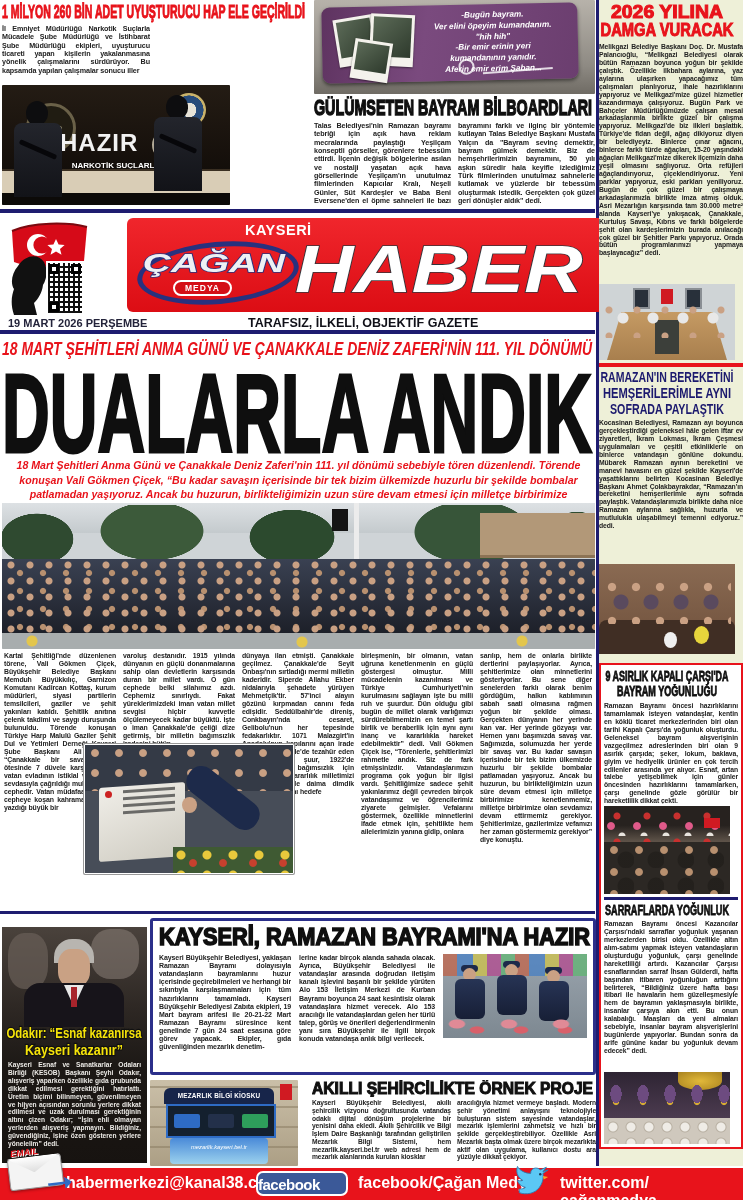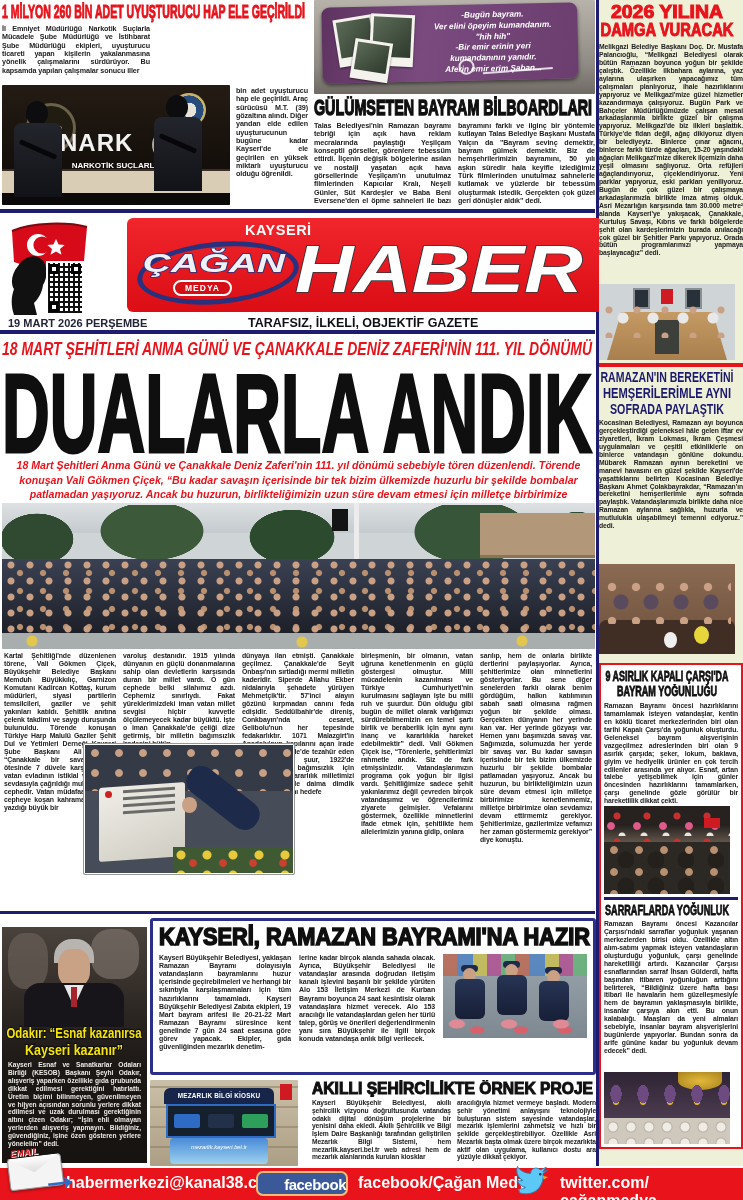--- a/index.html
+++ b/index.html
@@ -215,22 +215,22 @@
   .od-txt{position:absolute;left:6px;right:6px;top:134px;color:#eceae6;font-size:6.6px;
     line-height:1.2;font-weight:700;text-align:justify;height:96px;overflow:hidden;}
   
   .hzbox{position:absolute;left:150px;top:918px;width:446px;height:157px;box-sizing:border-box;
     border:3px solid #2b2f8a;border-radius:3px;background:#fff;padding:3px 6px;}
   
   .footer{position:absolute;left:0;top:1168px;width:743px;height:32px;background:#e8131b;
     display:flex;align-items:center;}
   .f-email{position:absolute;left:66px;color:#fff;font-weight:700;font-size:16px;top:6px;}
   .f-fb{position:absolute;left:256px;top:3px;width:92px;height:25px;background:#3b5998;
-    border:2px solid #fdba74;border-radius:7px;color:#fff;font-weight:700;font-size:15px;
-    text-align:right;line-height:23px;letter-spacing:-.5px;box-sizing:border-box;}
+    border:2px solid #ffffff;border-radius:7px;color:#fff;font-weight:700;font-size:15px;
+    text-align:left;line-height:23px;letter-spacing:-.5px;box-sizing:border-box;}
   .f-fbt{position:absolute;left:358px;top:6px;color:#fff;font-weight:700;font-size:16px;}
   .f-tw{position:absolute;left:560px;top:6px;color:#fff;font-weight:700;font-size:16px;}
   .env{position:absolute;left:8px;top:1146px;width:58px;height:44px;transform:rotate(-7deg);z-index:5;}
   .env-b{position:absolute;left:0;top:10px;width:52px;height:30px;background:#f4f4f4;
     border:1px solid #999;border-radius:3px;box-shadow:0 1px 3px rgba(0,0,0,.4);}
   .env-f{position:absolute;left:0;top:10px;width:52px;height:16px;
     background:linear-gradient(#fff,#ddd);clip-path:polygon(0 0,100% 0,50% 100%);}
   .env-t{position:absolute;left:4px;top:0;color:#e8131b;font-weight:700;font-size:9px;
     font-style:italic;text-shadow:1px 1px 0 #fff;}
   .env-a{position:absolute;right:-4px;bottom:-2px;width:24px;height:12px;background:#2e6bc4;
@@ -247,40 +247,39 @@
       <text class="svgt fill-red st-red" x="0" y="16" font-size="19" textLength="303" lengthAdjust="spacingAndGlyphs">1 MİLYON 260 BİN ADET UYUŞTURUCU HAP ELE GEÇİRİLDİ</text>
     </svg>
     <div class="cols" style="margin-top:2px;height:58px;flex-direction:column;">
       <div class="body-txt" style="width:148px;height:58px;">İl Emniyet Müdürlüğü Narkotik Suçlarla Mücadele Şube Müdürlüğü ve İstihbarat Şube Müdürlüğü ekipleri, uyuşturucu ticareti yapan kişilerin yakalanmasına yönelik çalışmalarını sürdürüyor. Bu kapsamda yapılan çalışmalar sonucu iller</div>
     </div>
     <div class="ph np" style="left:0;top:83px;width:228px;height:120px;">
       <div class="np-logo">
           <span>NARKO</span>
         </div>
       <div class="np-badge"></div>
-      <div class="np-nark">NARK</div>
+      <div class="np-nark">HAZIR</div>
       <div class="np-oring"></div>
       <div class="np-sub">
         <div>NARKOTİK SUÇLARLA MÜC</div>
         <div>ŞUBE MÜDÜRLÜĞÜ</div>
       </div>
       <div class="np-floor"></div>
       <div class="np-banner"></div>
       <div class="np-of" style="left:10px;top:16px;">
         <div class="np-head"></div>
           <div class="np-bodyv"></div>
           <div class="np-gun"></div>
       </div>
       <div class="np-of" style="right:26px;top:10px;">
         <div class="np-head"></div>
           <div class="np-bodyv"></div>
           <div class="np-gun"></div>
       </div>
     </div>
-    <div class="body-txt" style="position:absolute;left:234px;top:85px;width:72px;height:118px;">bin adet uyuşturucu hap ele geçirildi. Araç sürücüsü M.T. (39) gözaltına alındı. Diğer yandan elde edilen uyuşturucunun bugüne kadar Kayseri'de ele geçirilen en yüksek miktarlı uyuşturucu olduğu öğrenildi.</div>
   </div>
 
   <div class="abs" style="left:314px;top:0;width:281px;height:207px;">
     <div class="ph bb" style="left:0;top:0;width:281px;height:94px;">
       <div class="bb-board">
         <div class="bb-pola" style="left:14px;top:10px;width:40px;height:48px;transform:rotate(-8deg);">
             <div></div>
           </div>
         <div class="bb-pola" style="left:48px;top:8px;width:44px;height:52px;transform:rotate(4deg);">
             <div></div>

